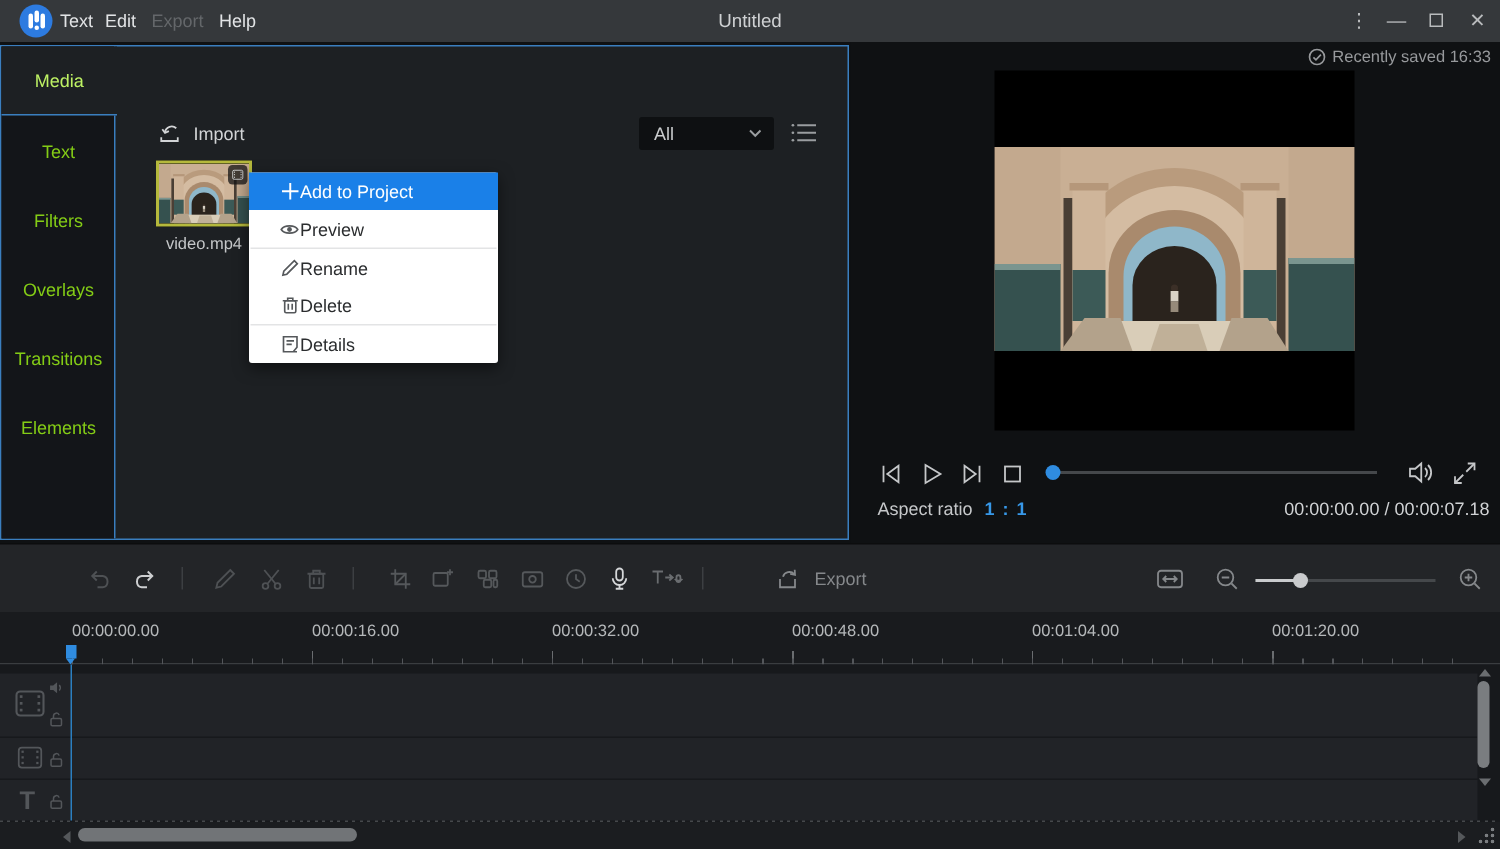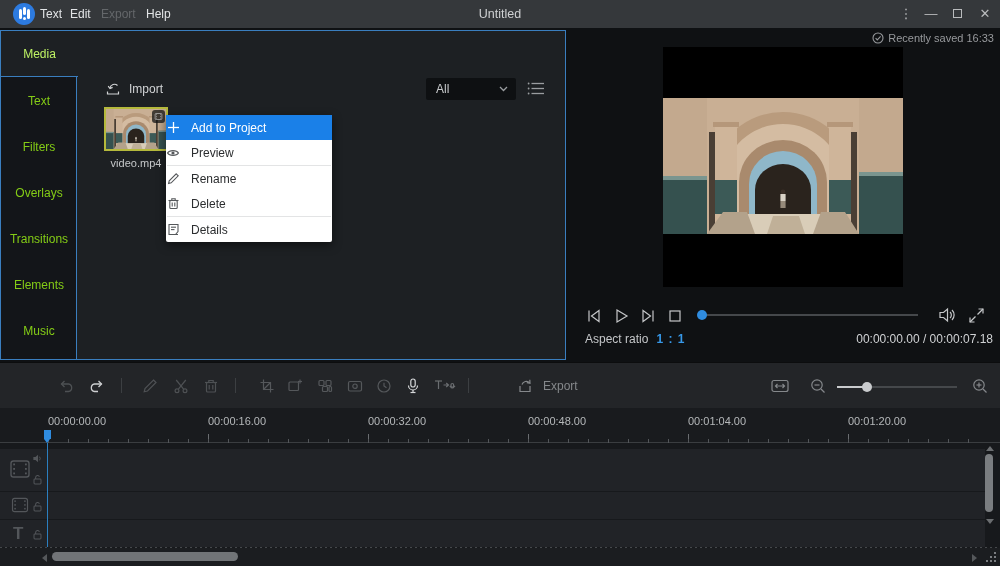--- a/index.html
+++ b/index.html
@@ -44,21 +44,21 @@
   #clip-badge { position:absolute; right:1px; top:1px; width:13px; height:13px;
                 background:rgba(20,20,20,.75); border-radius:3px;
                 display:flex; align-items:center; justify-content:center; }
   #clip-name { position:absolute; left:88px; top:126px; width:94px; text-align:center;
                color:#c5c7c9; font-size:11px; }
 
   
   #context-menu { position:absolute; left:165px; top:84px; width:166px; background:#fff;
                   border-radius:2px; box-shadow:0 3px 10px rgba(0,0,0,.5); padding:0;
                   z-index:20; }
-  .cm-item { height:25px; display:flex; align-items:center; gap:11px; padding-left:0;
+  .cm-item { height:25px; display:flex; align-items:center; padding-left:20px;
              font-size:12px; color:#2b2d2f; cursor:default; }
   .cm-item .cm-ic { width:14px; height:14px; display:flex; align-items:center; justify-content:center; }
   .cm-item.hl { background:#1a80e8; color:#fff; }
   .cm-sep { height:1px; background:#e3e4e5; margin:0 1px; }
 
   
   #preview-panel { position:absolute; left:567px; top:28px; width:433px; height:334px;
                    background:#0f1113; }
   #saved-status { position:absolute; right:6px; top:4px; color:#97999c; font-size:11px;
                   display:flex; align-items:center; gap:4px; }
@@ -201,21 +201,20 @@
 </div>
 
 <div id="media-panel">
   <div id="sidebar">
     <div class="side-tab active" style="top:0px">Media</div>
     <div class="side-tab" style="top:47px">Text</div>
     <div class="side-tab" style="top:139px">Overlays</div>
     <div class="side-tab" style="top:93px">Filters</div>
     <div class="side-tab" style="top:185px">Transitions</div>
     <div class="side-tab" style="top:231px">Elements</div>
-    <div class="side-tab" style="top:277px">Music</div>
   </div>
 
   <div id="import-btn">
     <span>
       <svg width="16" height="16" viewBox="0 0 16 16" fill="none" stroke="#d2d4d6" stroke-width="1.2">
         <path d="M12.5 4.5 a4.5 4.5 0 0 0 -7.5 2.5"></path>
         <path d="M3.2 5.2 L5 7.6 L7.6 6.4" fill="none"></path>
         <path d="M2.5 10.5 v2.5 h11 v-2.5"></path>
       </svg>
     </span>

